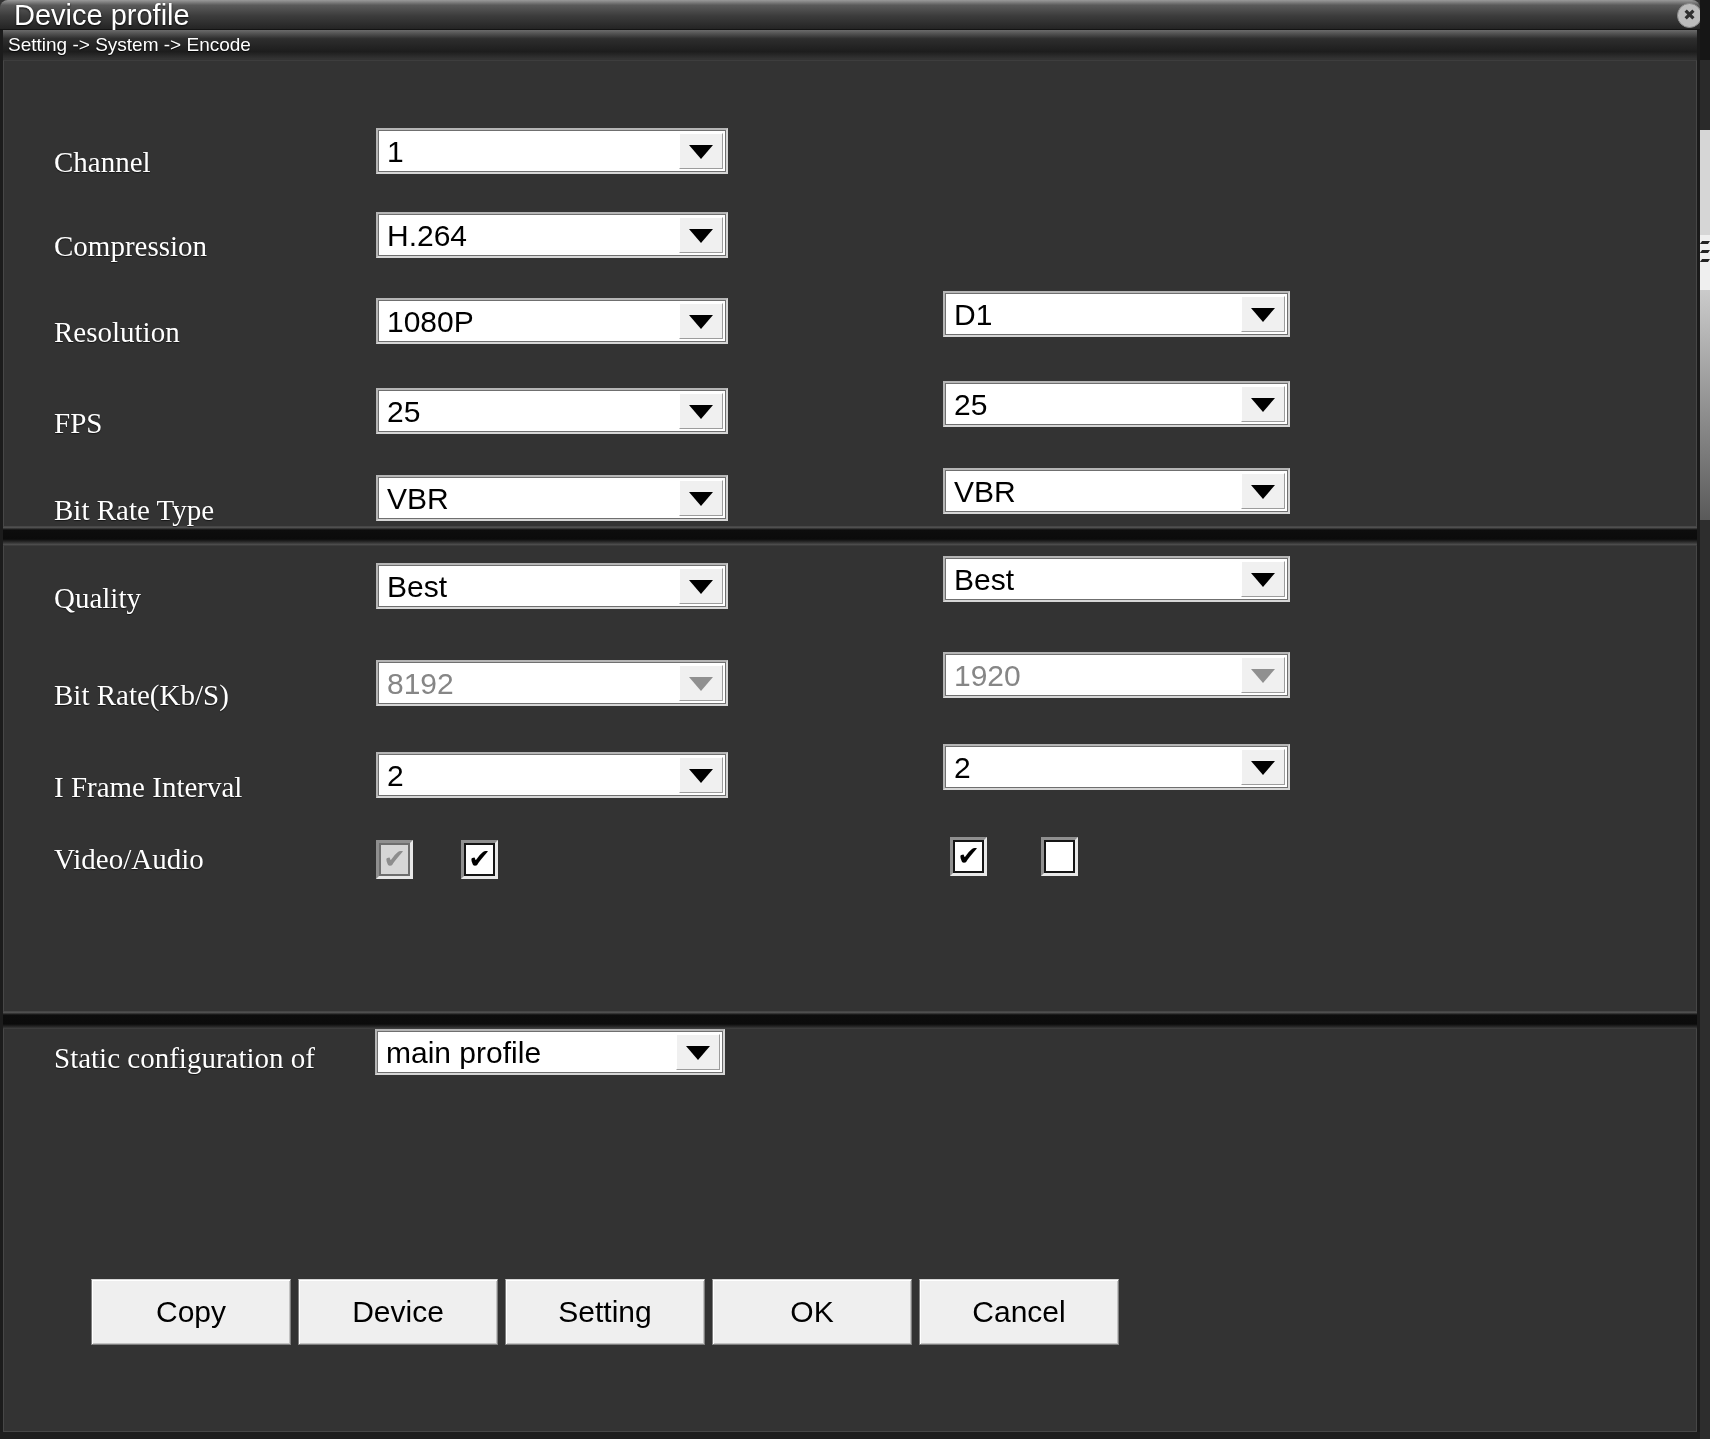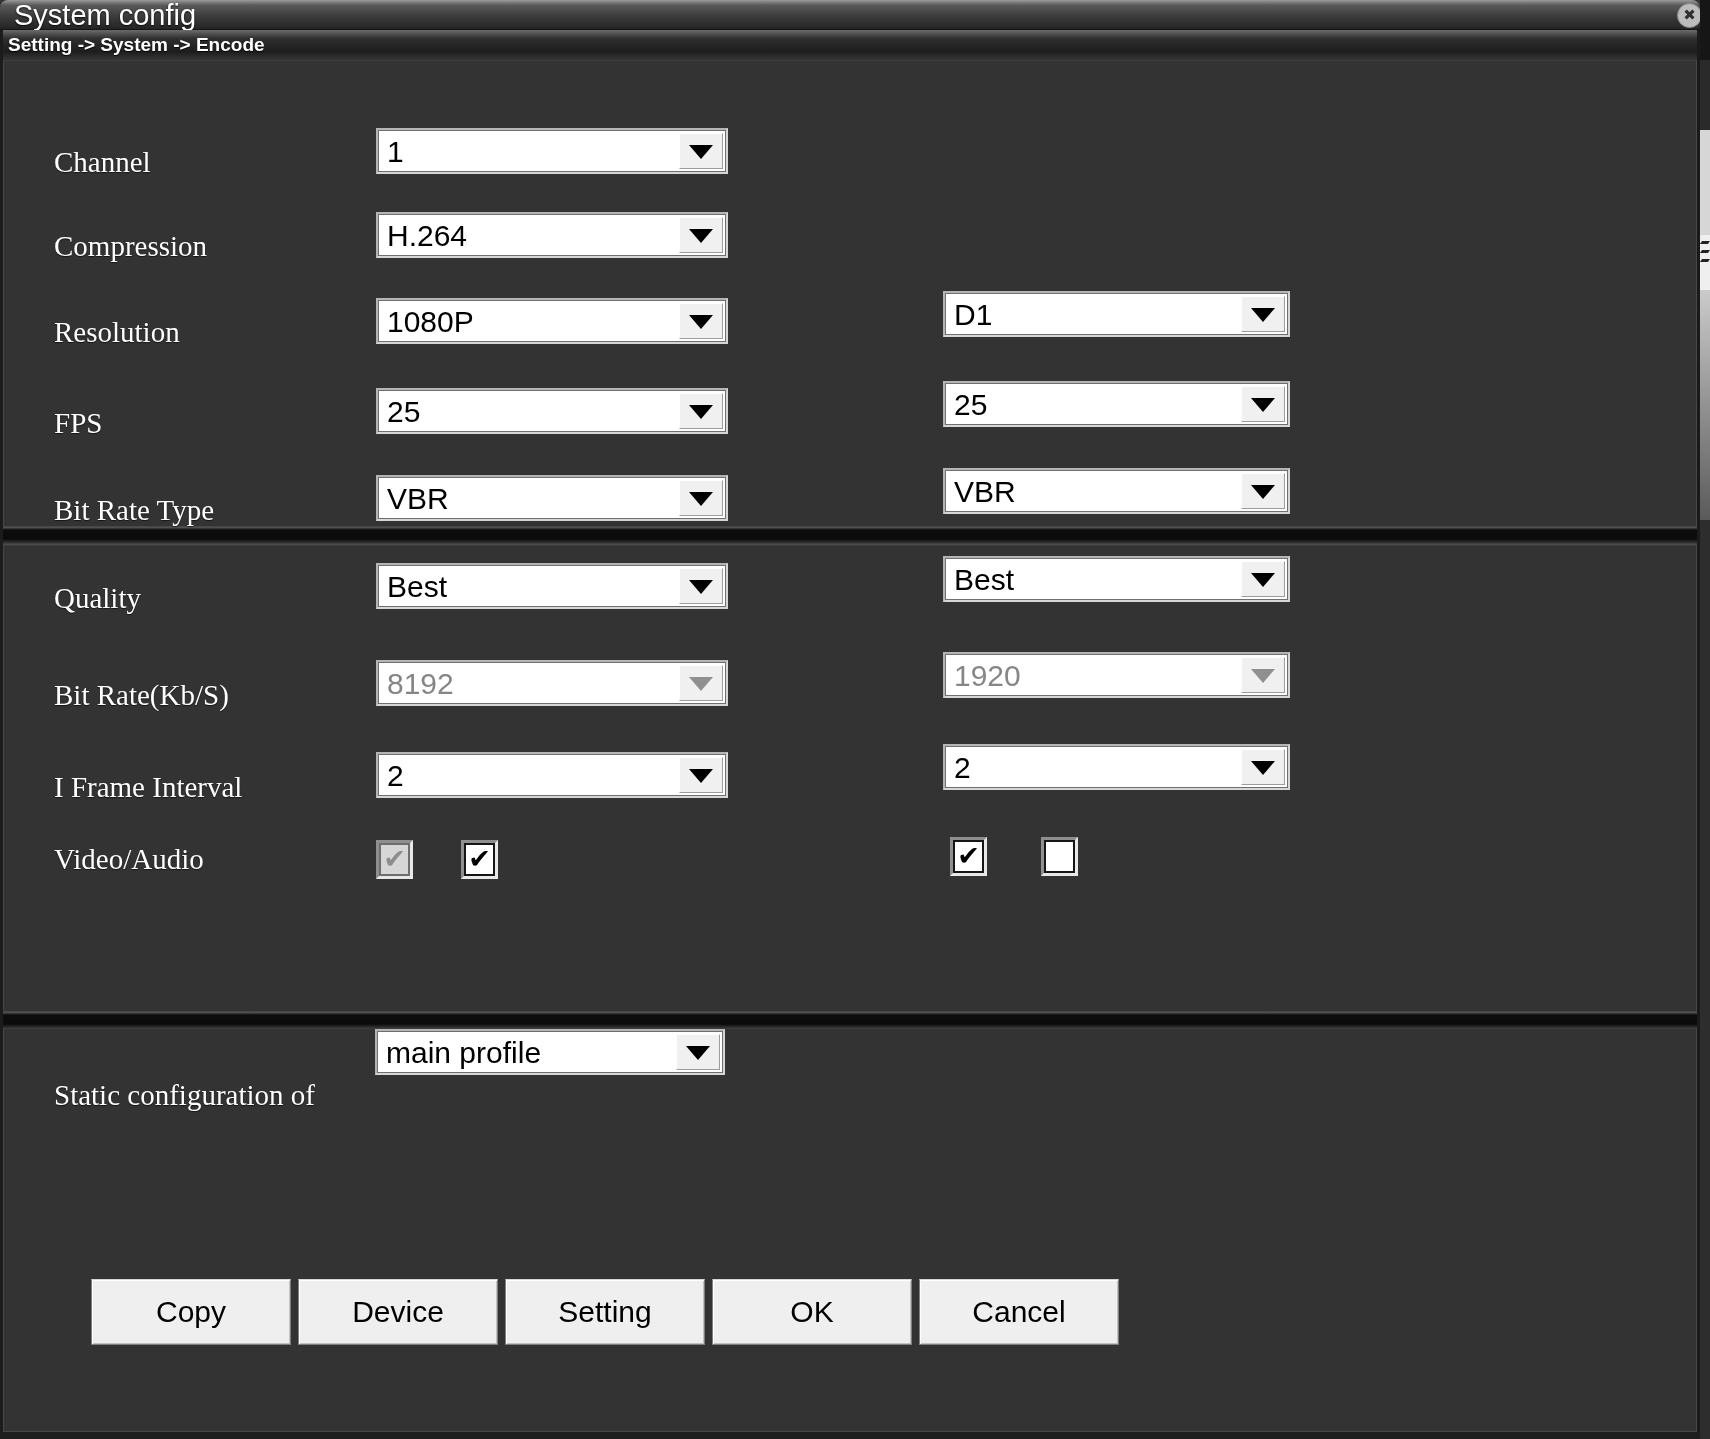--- a/index.html
+++ b/index.html
@@ -29,21 +29,20 @@
     display:flex;align-items:center;justify-content:center;cursor:pointer;
   }
   .close-btn span{
     font-family:"DejaVu Sans", sans-serif;
     font-size:15px;font-weight:bold;color:#2f2f2f;line-height:1;
   }
   .breadcrumb-bar{
     position:absolute;left:0;top:30px;width:1700px;height:29px;
     background:linear-gradient(180deg,#6b6b6b 0%,#2e2e2e 30%,#1d1d1d 75%,#343434 100%);
     border-radius:3px;
-    font-weight:bold;
   }
   .breadcrumb-bar .crumb{
     position:absolute;left:8px;top:4px;font-size:19px;color:#ffffff;
     text-shadow:0 1px 1px rgba(0,0,0,.9);white-space:nowrap;
   }
 
   
   .panel{
     position:absolute;left:3px;width:1694px;background:#333333;
     border:1px solid #474747;border-top-color:#3d3d3d;
@@ -128,21 +127,21 @@
     background:#efefef;border:1px solid #7f7f7f;border-top-color:#d6d6d6;
     box-shadow:inset 0 1px 0 #ffffff,inset 1px 0 0 #ffffff,inset -1px -1px 0 #c2c2c2;
     display:flex;align-items:center;justify-content:center;
     font-size:30px;color:#000000;cursor:pointer;
   }
 </style>
 </head>
 <body>
 
 <div class="titlebar">
-  <span class="title">System config</span>
+  <span class="title">Device profile</span>
 </div>
 <div class="close-btn">
   <span>✖</span>
 </div>
 <div class="breadcrumb-bar">
   <span class="crumb">Setting -&gt; System -&gt; Encode</span>
 </div>
 
 <div class="panel panel-a"></div>
 <div class="groove groove-1"></div>
@@ -166,21 +165,21 @@
 
 <div class="flabel" style="top:147px">Channel</div>
 <div class="flabel" style="top:231px">Compression</div>
 <div class="flabel" style="top:317px">Resolution</div>
 <div class="flabel" style="top:408px">FPS</div>
 <div class="flabel" style="top:495px">Bit Rate Type</div>
 <div class="flabel" style="top:583px">Quality</div>
 <div class="flabel" style="top:680px">Bit Rate(Kb/S)</div>
 <div class="flabel" style="top:772px">I Frame Interval</div>
 <div class="flabel" style="top:844px">Video/Audio</div>
-<div class="flabel" style="top:1080px">Static configuration of</div>
+<div class="flabel" style="top:1043px">Static configuration of</div>
 
 <div class="combo col-l" style="top:128px">
   <span class="val">1</span>
   <div class="btn">
       <i class="tri"></i>
     </div>
 </div>
 <div class="combo col-l" style="top:212px">
   <span class="val">H.264</span>
   <div class="btn">

